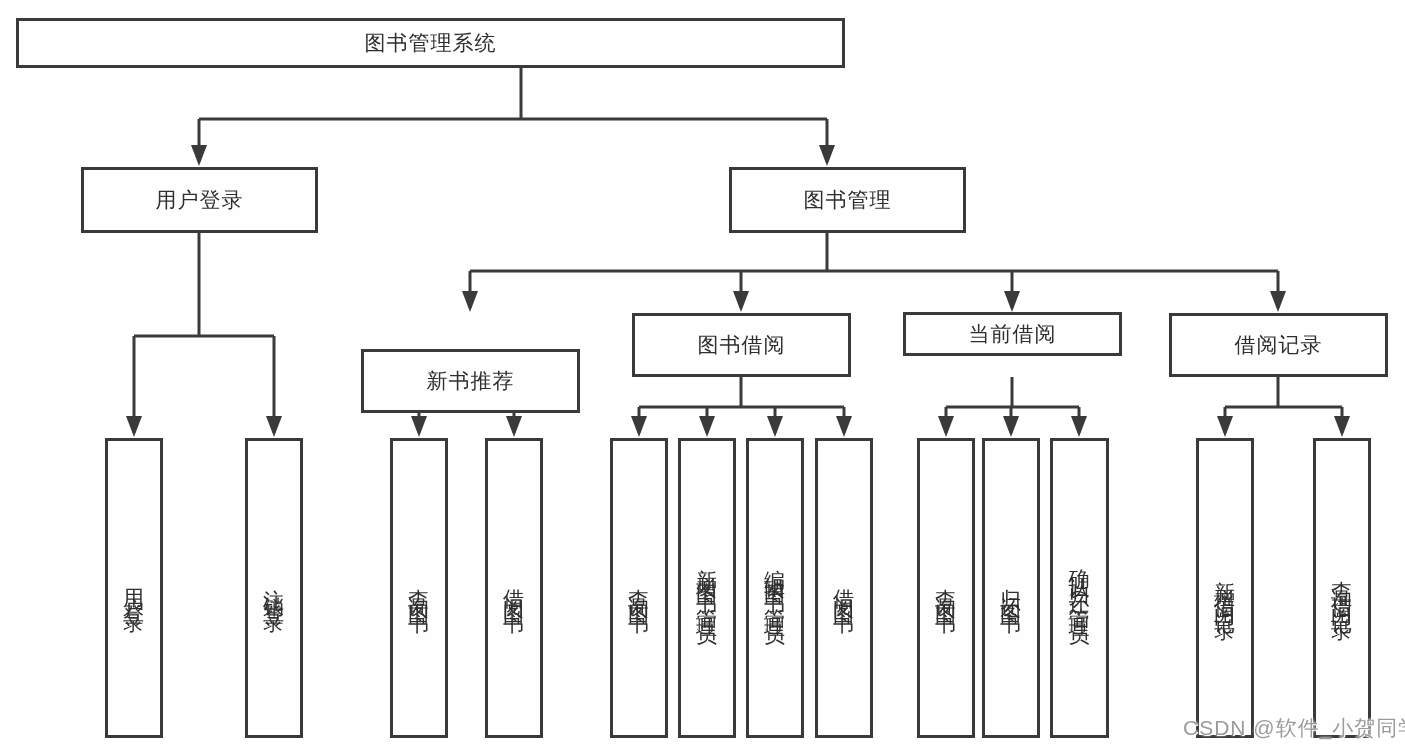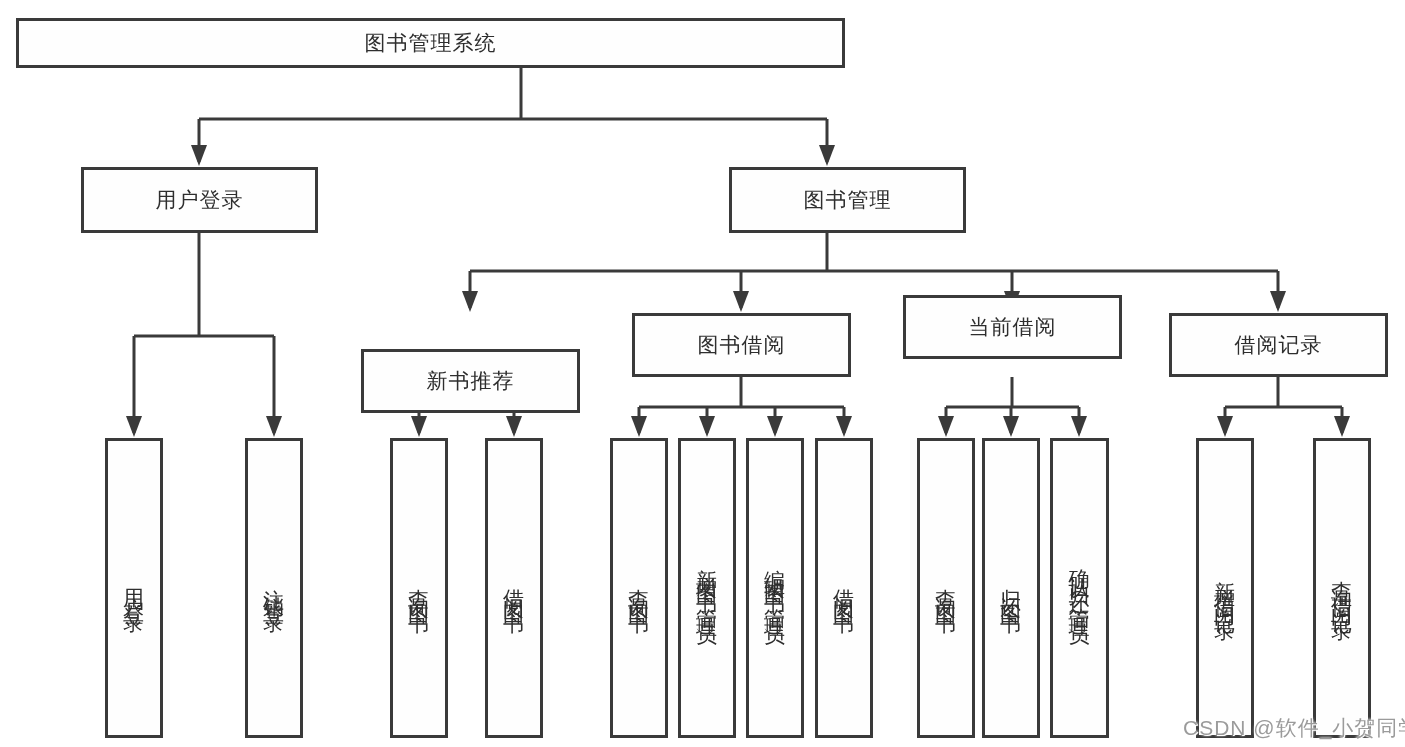--- a/index.html
+++ b/index.html
@@ -38,21 +38,21 @@
     letter-spacing: 8px;
     line-height: 1;
     font-size: 21px;
   }
   
   .n-root  { left: 16px;   top: 18px;  width: 829px; height: 50px; }
   .n-l2a   { left: 81px;   top: 167px; width: 237px;  height: 66px; }
   .n-l2b   { left: 709px;  top: 167px; width: 237px;  height: 66px; margin-left: 20px; }
   .n-l3a   { left: 361px;  top: 313px; width: 219px;  height: 64px; margin-top: 36px; }
   .n-l3b   { left: 632px;  top: 313px; width: 219px;  height: 64px; justify-content: center; }
-  .n-l3c   { left: 903px;  top: 295px; width: 219px;  height: 64px; }
+  .n-l3c   { left: 903px;  top: 312px; width: 219px;  height: 44px; }
   .n-l3d   { left: 1169px; top: 313px; width: 219px;  height: 64px; }
   .n-g1a   { left: 105px;  width: 58px; }
   .n-g1b   { left: 245px;  width: 58px; }
   .n-g2a   { left: 390px;  width: 58px; }
   .n-g2b   { left: 485px;  width: 58px; }
   .n-g3a   { left: 610px;  width: 58px; }
   .n-g3b   { left: 678px;  width: 58px; }
   .n-g3c   { left: 746px;  width: 58px; }
   .n-g3d   { left: 815px;  width: 58px; }
   .n-g4a   { left: 917px;  width: 58px; }

